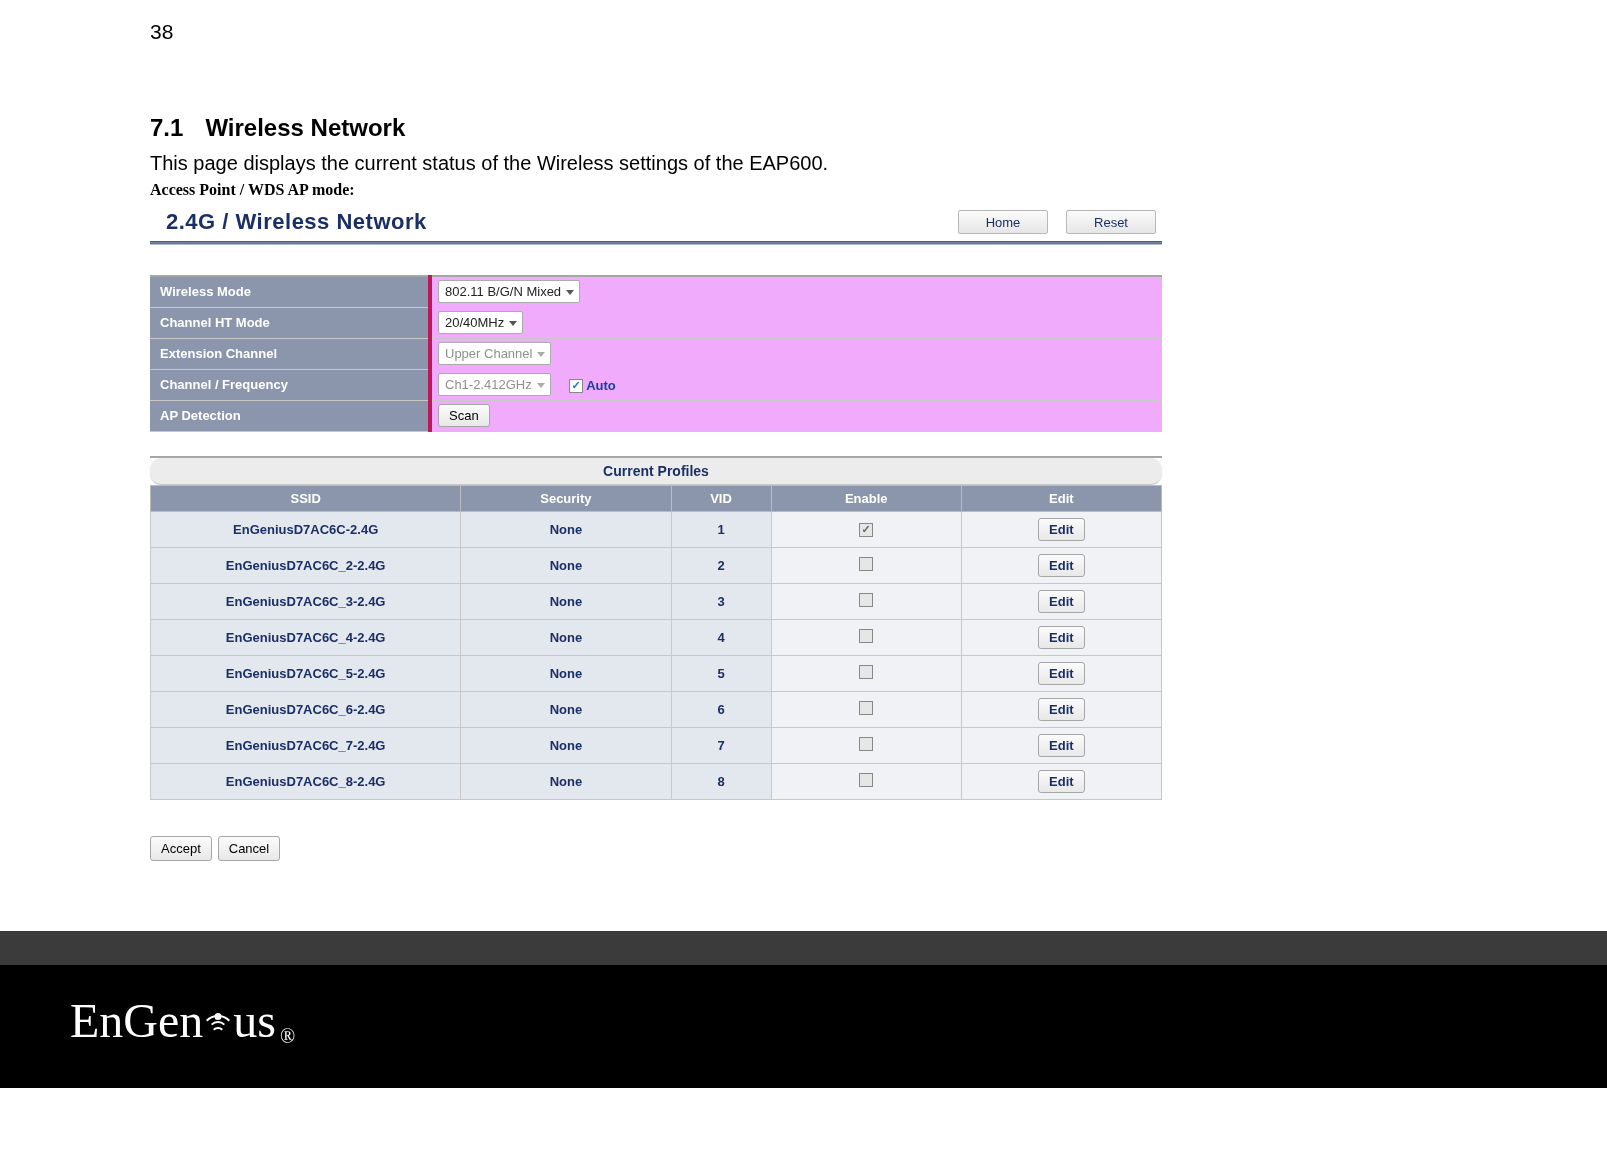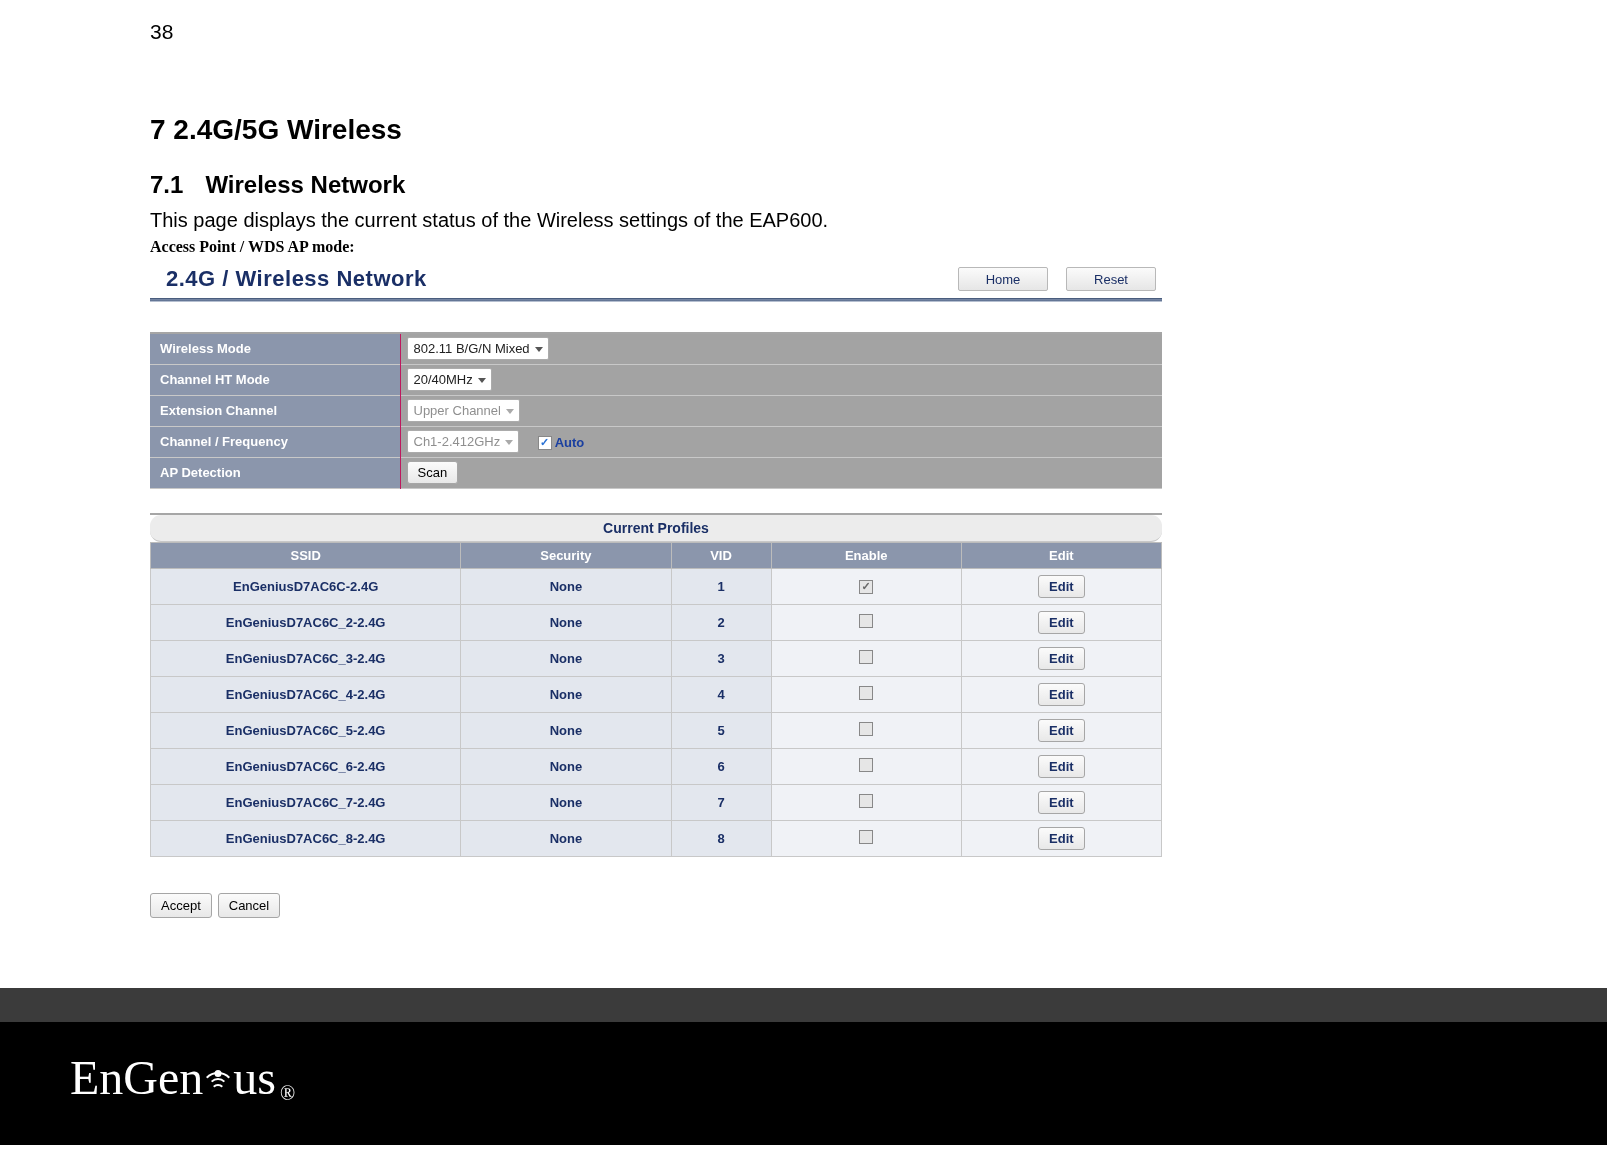--- a/index.html
+++ b/index.html
@@ -93,30 +93,30 @@
   }
   .settings-table tr {
     border-bottom: 1px solid #c8c8c8;
   }
   .settings-table td {
     padding: 0;
     vertical-align: middle;
     height: 31px;
   }
   .settings-table td.label {
-    width: 250px;
+    width: 280px;
     background: #8b96ac;
     color: #fff;
     font-size: 13px;
     font-weight: bold;
     padding-left: 10px;
-    border-right: 1px solid #be185d;
+    border-right: 4px solid #be185d;
   }
   .settings-table td.value {
-    background: #a3a3a3;
+    background: #f0abfc;
     padding-left: 6px;
   }
   .sel {
     height: 23px;
     font-size: 13px;
     background: #fff;
     border: 1px solid #ababab;
     border-radius: 2px;
     padding: 0 18px 0 6px;
     display: inline-flex;
@@ -282,21 +282,20 @@
     vertical-align: super;
     margin-left: 4px;
   }
 </style>
 </head>
 <body>
 
 <div class="page">
   <div class="page-number">38</div>
 
-  <div class="chapter-title">7  2.4G/5G Wireless</div>
 
   <div class="section-title">
     <span class="num">7.1</span><span>Wireless Network</span>
   </div>
 
   <div class="body-text">This page displays the current status of the Wireless settings of the EAP600.</div>
   <div class="mode-label">Access Point / WDS AP mode:</div>
 
   <div class="panel">
     <div class="panel-header">

